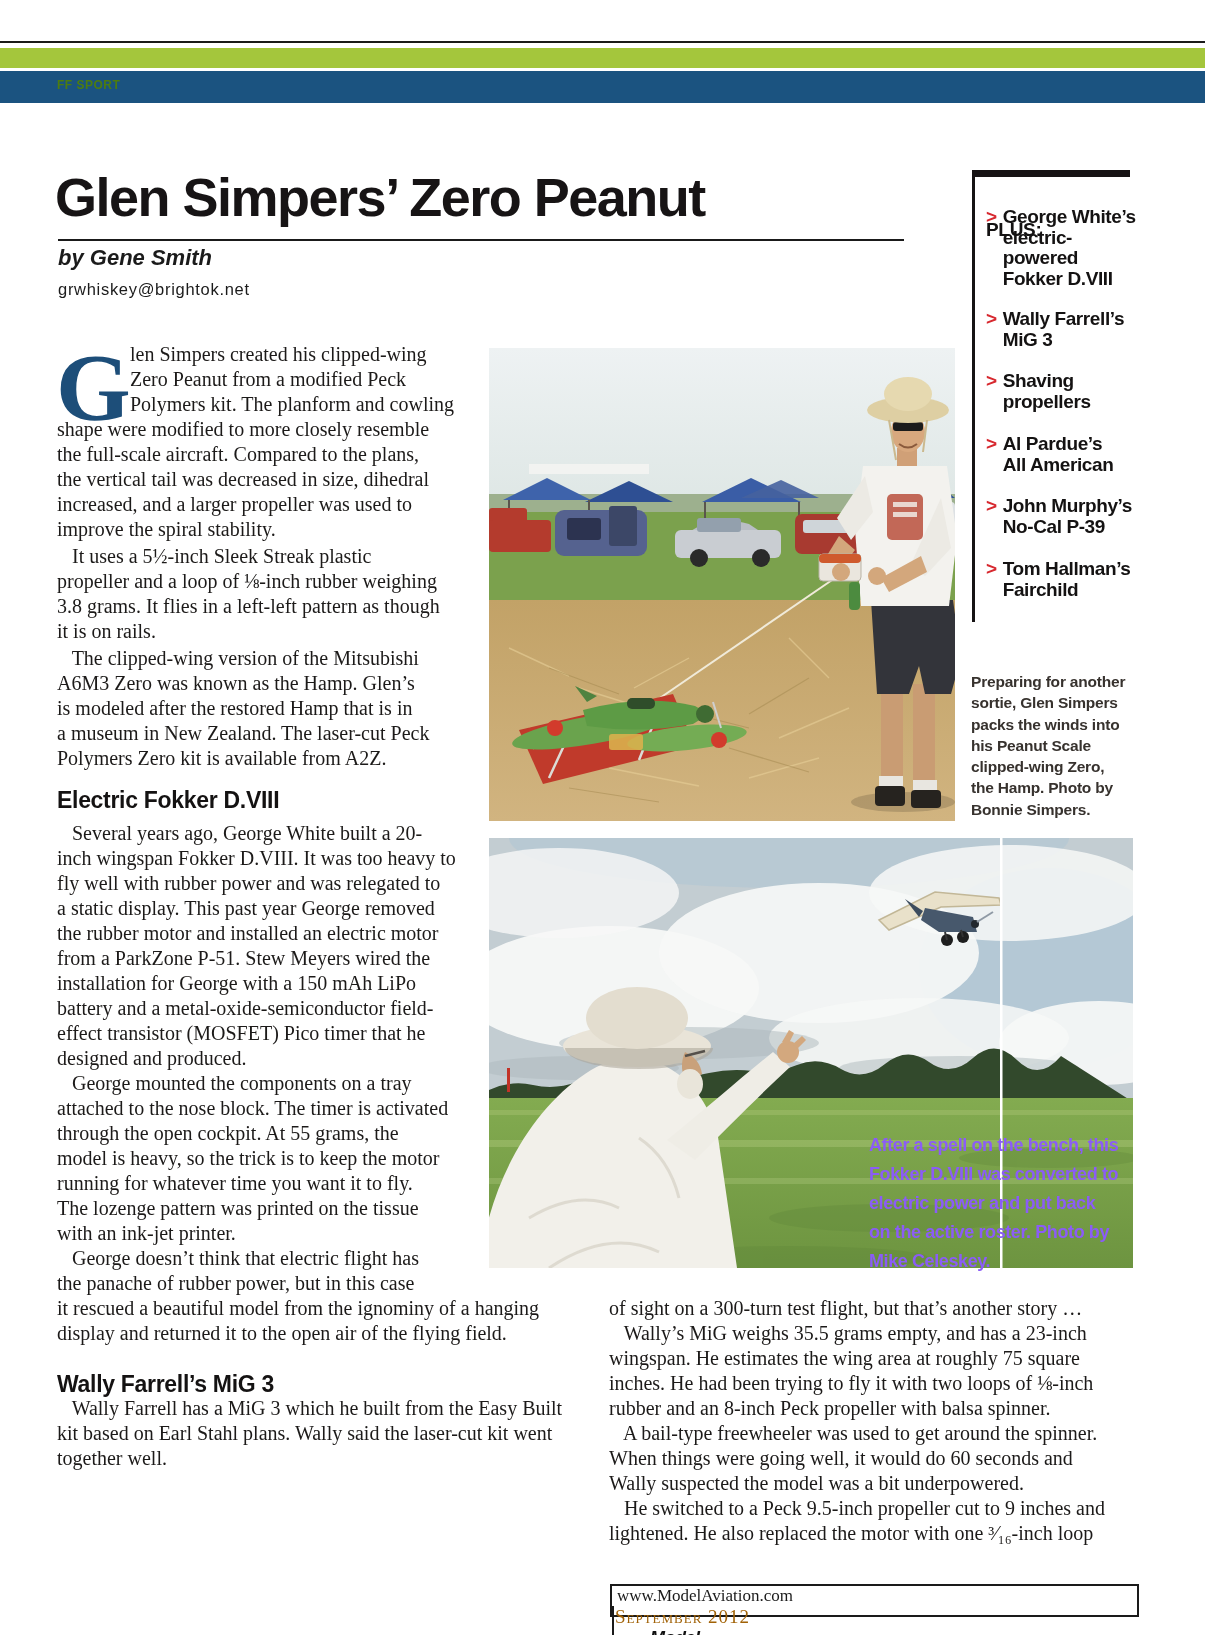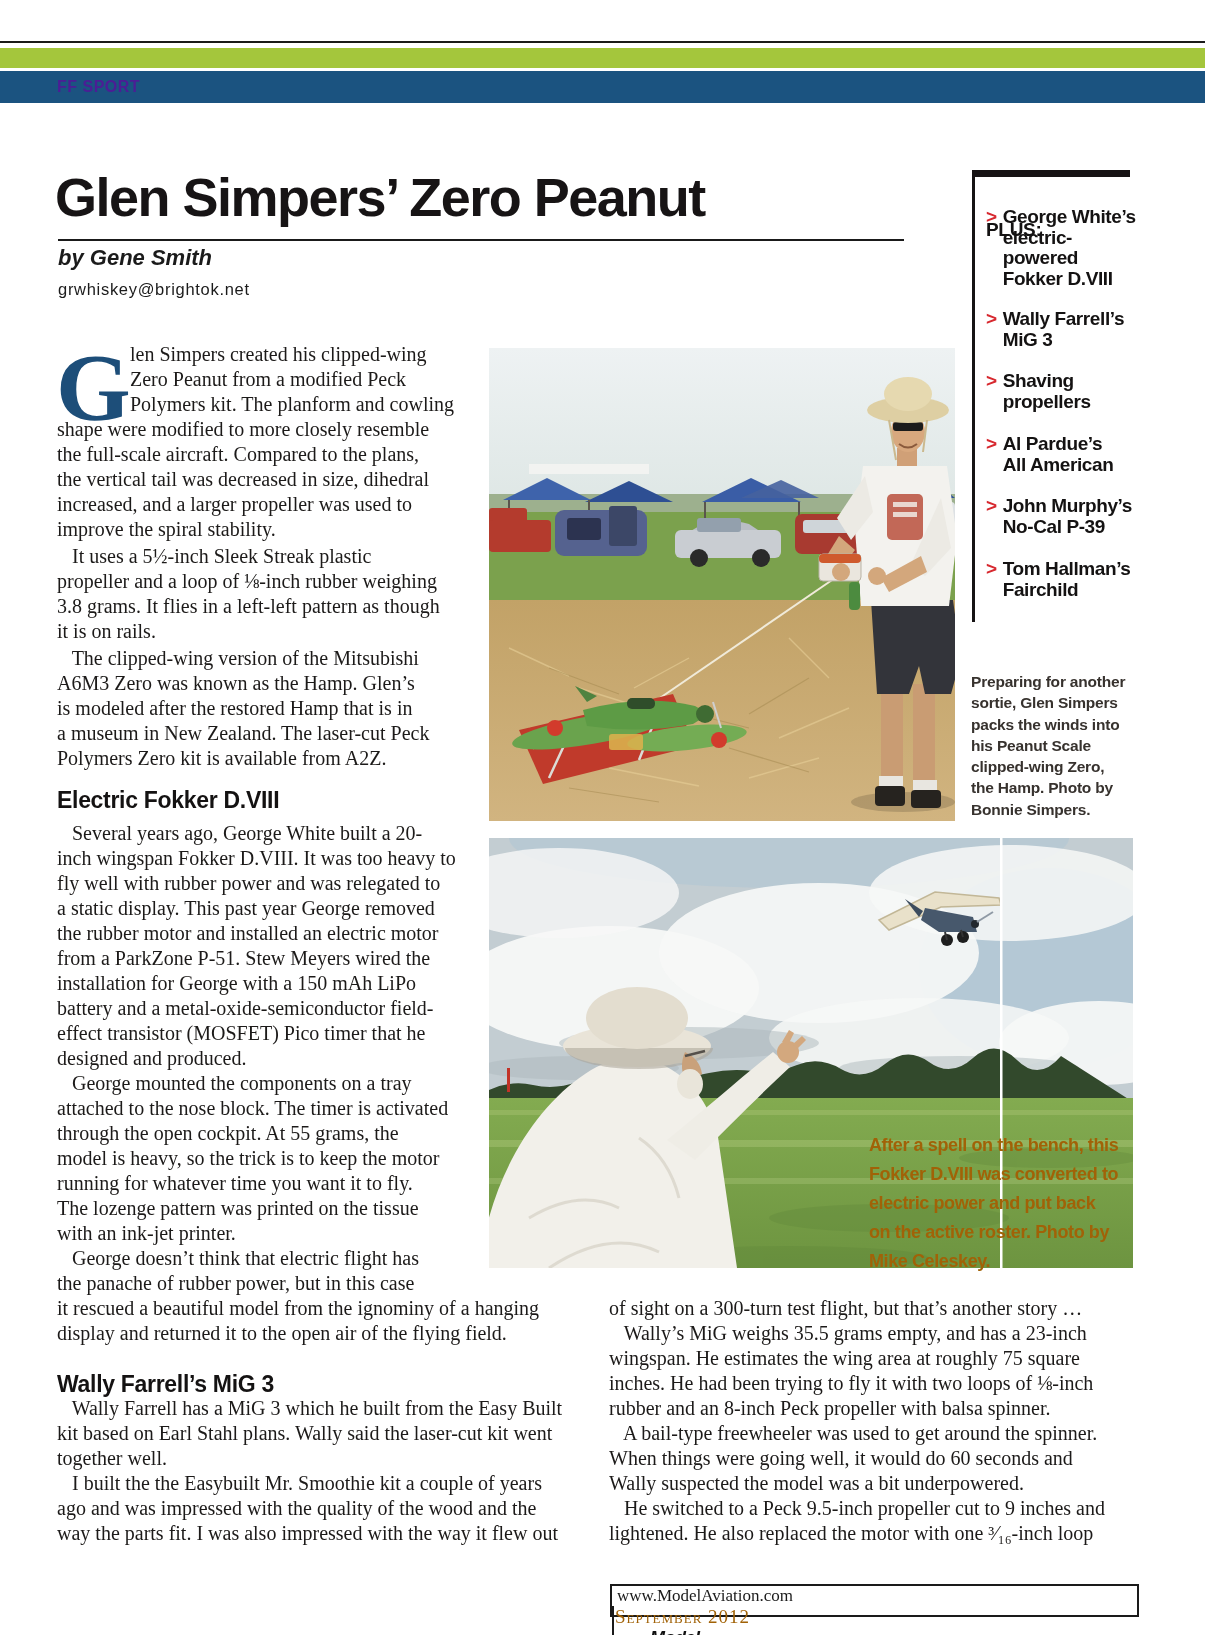--- a/index.html
+++ b/index.html
@@ -4,21 +4,21 @@
 <style>
   html,body{margin:0;padding:0;background:#888;}
   .page{position:relative;width:1205px;height:1635px;background:#fff;overflow:hidden;
         font-family:"Liberation Sans",sans-serif;}
   .abs{position:absolute;}
 
   
   .top-rule{left:0;top:41px;width:1205px;height:2px;background:#1a1a1a;}
   .green-bar{left:0;top:48px;width:1205px;height:20px;}
   .blue-bar{left:0;top:71px;width:1205px;height:32px;}
-  .kicker{left:57px;top:78px;color:#4c1d95;font-weight:700;font-size:16px;letter-spacing:.5px;}
+  .kicker{left:57px;top:78px;color:#4d7c0f;font-weight:700;font-size:12px;letter-spacing:.5px;}
 
   
   .title{left:55px;top:166px;font-size:54px;font-weight:700;letter-spacing:-1.5px;color:#171415;}
   .title-rule{left:58px;top:239px;width:846px;height:2px;background:#1a1a1a;}
   .byline{left:58px;top:245px;font-style:italic;font-weight:700;font-size:22px;color:#1b1b1b;}
   .email{left:58px;top:280px;font-size:16.5px;letter-spacing:.7px;color:#1b1b1b;}
 
   
   .plus-topbar{left:972px;top:170px;width:158px;height:7px;background:#161314;}
   .plus-vline{left:972px;top:170px;width:3px;height:452px;background:#161314;}
@@ -30,21 +30,21 @@
   
   .serifline{font-family:"Liberation Serif",serif;font-size:20px;line-height:25px;
              color:#1c1a19;white-space:pre;}
   .heading{font-size:23px;font-weight:700;letter-spacing:-.3px;color:#141212;}
   .dropcap{font-family:"Liberation Serif",serif;font-weight:700;font-size:96px;line-height:76px;}
 
   
   .caption1{font-size:15.5px;line-height:21.3px;font-weight:700;letter-spacing:-.2px;
             color:#37322e;white-space:pre;margin-top:20px;}
   .caption2{font-size:18px;line-height:29px;font-weight:700;letter-spacing:-.4px;
-            color:#a16207;white-space:pre;}
+            color:#8b5cf6;white-space:pre;}
 
   
   .footer{left:610px;top:1584px;width:529px;height:33px;border:2px solid #1a1a1a;
           display:flex;box-sizing:border-box;align-items:stretch;flex-direction:column;}
   .footer > div{display:flex;align-items:center;justify-content:center;box-sizing:border-box;}
   .f-web{width:186px;font-family:"Liberation Serif",serif;font-size:17px;color:#1a1a1a;}
   .f-date{width:139px;border-left:2px solid #1a1a1a;font-family:"Liberation Serif",serif;
           font-variant:small-caps;font-size:19px;letter-spacing:1px;color:#a16207;}
   .f-mag{width:148px;border-left:2px solid #1a1a1a;font-weight:700;font-style:italic;
          font-size:18px;letter-spacing:-.5px;color:#111;padding-left:36px;}
@@ -270,21 +270,20 @@
   <div class="abs serifline" style="left:57px;top:646px">   The clipped-wing version of the Mitsubishi<br>A6M3 Zero was known as the Hamp. Glen’s<br>is modeled after the restored Hamp that is in<br>a museum in New Zealand. The laser-cut Peck<br>Polymers Zero kit is available from A2Z.</div>
 
   <div class="abs heading" style="left:57px;top:787px">Electric Fokker D.VIII</div>
   <div class="abs serifline" style="left:57px;top:821px">   Several years ago, George White built a 20-<br>inch wingspan Fokker D.VIII. It was too heavy to<br>fly well with rubber power and was relegated to<br>a static display. This past year George removed<br>the rubber motor and installed an electric motor<br>from a ParkZone P-51. Stew Meyers wired the<br>installation for George with a 150 mAh LiPo<br>battery and a metal-oxide-semiconductor field-<br>effect transistor (MOSFET) Pico timer that he<br>designed and produced.</div>
   <div class="abs serifline" style="left:57px;top:1071px">   George mounted the components on a tray<br>attached to the nose block. The timer is activated<br>through the open cockpit. At 55 grams, the<br>model is heavy, so the trick is to keep the motor<br>running for whatever time you want it to fly.<br>The lozenge pattern was printed on the tissue<br>with an ink-jet printer.</div>
   <div class="abs serifline" style="left:57px;top:1246px">   George doesn’t think that electric flight has<br>the panache of rubber power, but in this case</div>
   <div class="abs serifline" style="left:57px;top:1296px">it rescued a beautiful model from the ignominy of a hanging<br>display and returned it to the open air of the flying field.</div>
 
   <div class="abs heading" style="left:57px;top:1371px">Wally Farrell’s MiG 3</div>
   <div class="abs serifline" style="left:57px;top:1396px">   Wally Farrell has a MiG 3 which he built from the Easy Built<br>kit based on Earl Stahl plans. Wally said the laser-cut kit went<br>together well.</div>
-  <div class="abs serifline" style="left:57px;top:1471px">   I built the the Easybuilt Mr. Smoothie kit a couple of years<br>ago and was impressed with the quality of the wood and the<br>way the parts fit. I was also impressed with the way it flew out</div>
 
   <div class="abs serifline" style="left:609px;top:1296px">of sight on a 300-turn test flight, but that’s another story …<br>   Wally’s MiG weighs 35.5 grams empty, and has a 23-inch<br>wingspan. He estimates the wing area at roughly 75 square<br>inches. He had been trying to fly it with two loops of ⅛-inch<br>rubber and an 8-inch Peck propeller with balsa spinner.<br>   A bail-type freewheeler was used to get around the spinner.<br>When things were going well, it would do 60 seconds and<br>Wally suspected the model was a bit underpowered.<br>   He switched to a Peck 9.5-inch propeller cut to 9 inches and<br>lightened. He also replaced the motor with one ³⁄₁₆-inch loop</div>
 
   <div class="abs footer">
     <div class="f-web">www.ModelAviation.com</div>
     <div class="f-date">September 2012</div>
     <div class="f-mag">Model Aviation</div>
     <div class="f-page">117</div>
   </div>
 

